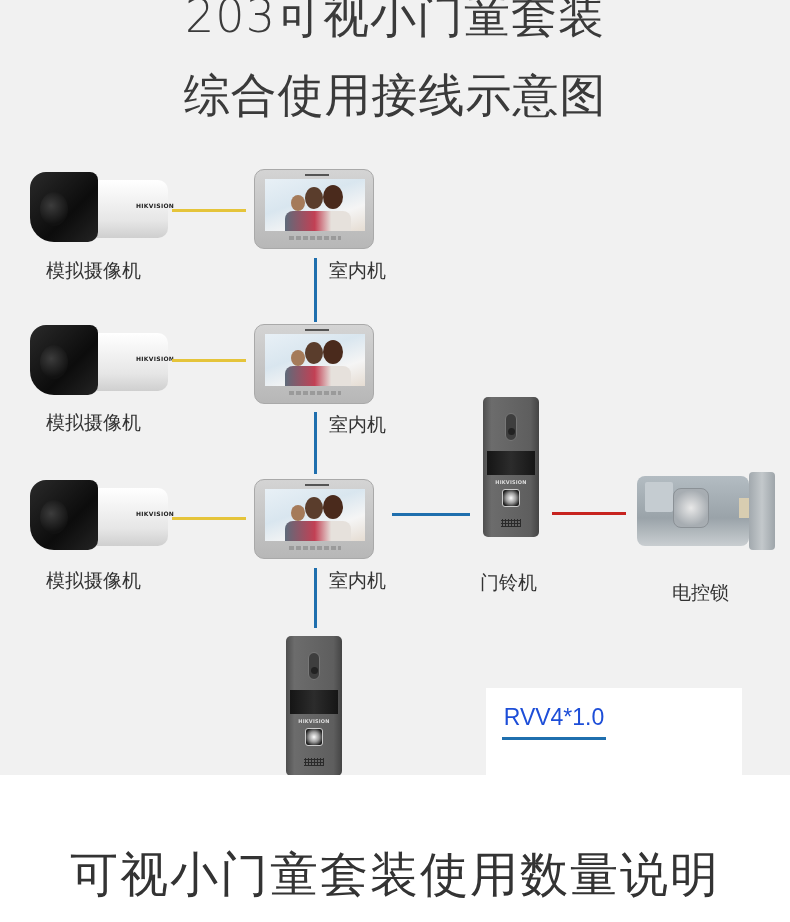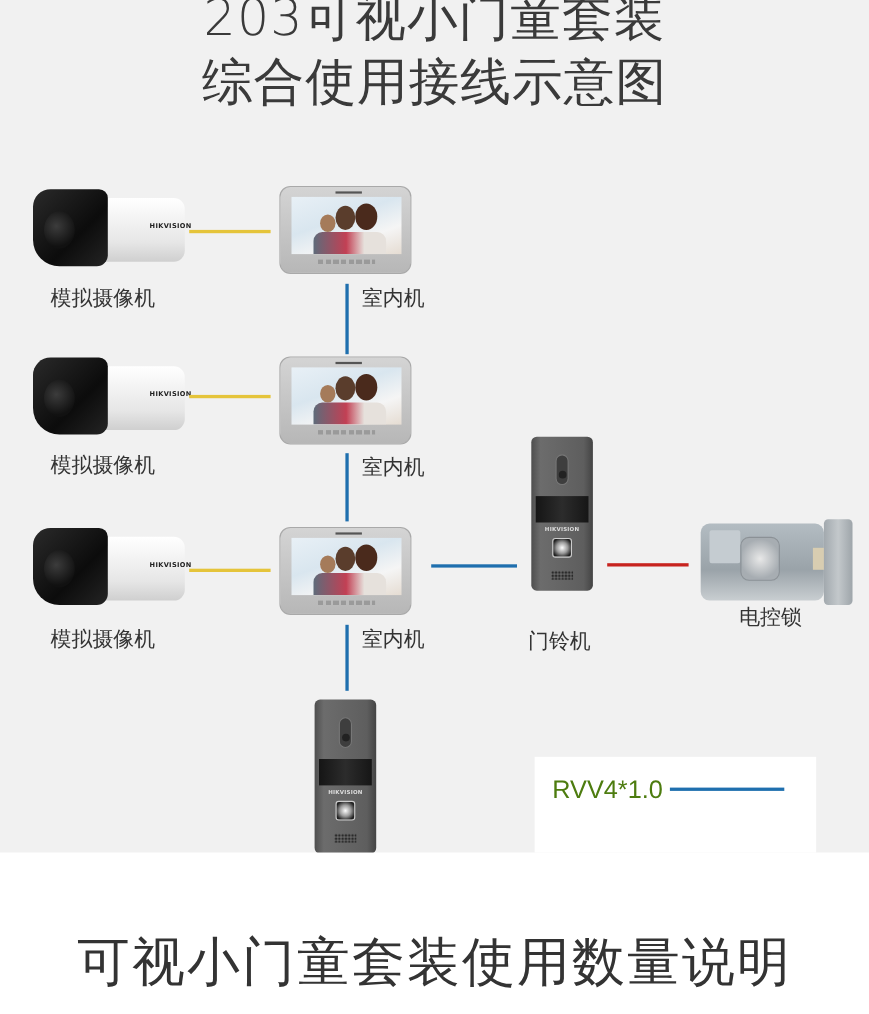--- a/index.html
+++ b/index.html
@@ -1,20 +1,20 @@
 <!DOCTYPE html>
 <html><head>
 <meta charset="utf-8">
 <style>
   * { box-sizing: border-box; margin: 0; padding: 0; }
   body { width: 790px; height: 922px; background: #ffffff; font-family: "DejaVu Sans", "Liberation Sans", sans-serif; position: relative; overflow: hidden; }
   .canvas { position: absolute; left: 0; top: 0; width: 790px; height: 775px; background: #f1f1f1; overflow: hidden; }
   .title { position: absolute; left: 0; width: 790px; text-align: center; color: #3a3a3a; font-size: 46px; font-weight: 300; letter-spacing: 1px; }
   .t1 { top: -14px; }
-  .t2 { top: 44px; }
+  .t2 { top: 65px; }
   .label { position: absolute; color: #333; font-size: 19px; white-space: nowrap; }
   .wire { position: absolute; }
   .yellow { background: #e5c43a; height: 3px; }
   .blue-h { background: #1f6fae; height: 3px; }
   .blue-v { background: #1f6fae; width: 3px; }
   .red-h { background: #c7231f; height: 3px; }
 
   
   .camera { position: absolute; width: 140px; height: 72px; }
   .cam-body { position: absolute; left: 30px; top: 8px; width: 108px; height: 58px; background: linear-gradient(#ffffff, #e6e6e6 70%, #cfcfcf); border-radius: 6px 10px 10px 6px; }
@@ -141,31 +141,31 @@
   <div class="wire red-h" style="left: 552px; top: 512px; width: 74px; background: rgb(199, 35, 31);"></div>
 
   <div class="lock" style="left:637px; top:472px;">
     <div class="lock-body">
       <div class="lock-plate"></div>
       <div class="lock-knob"></div>
     </div>
     <div class="lock-bolt"></div>
     <div class="lock-strike"></div>
   </div>
-  <div class="label" style="left:672px; top:548px;">电控锁</div>
+  <div class="label" style="left:672px; top:580px;">电控锁</div>
 
   <div class="doorbell" style="left:286px; top:636px;">
     <div class="db-cam"></div>
     <div class="db-window"></div>
     <div class="db-brand">HIKVISION</div>
     <div class="db-button"></div>
     <div class="db-speaker"></div>
   </div>
 
   <div class="legend">
-    <div class="legend-row" style="top: 16px; color: #4d7c0f;">
+    <div class="legend-row" style="top: 16px; color: #1d4ed8; flex-direction: column;">
       <span class="legend-text">RVV4*1.0</span>
       <span class="legend-line" style="background: rgb(31, 111, 174);"></span>
     </div>
   </div>
 </div>
 
 <div class="footer-title">可视小门童套装使用数量说明</div>
 
 </body></html>

